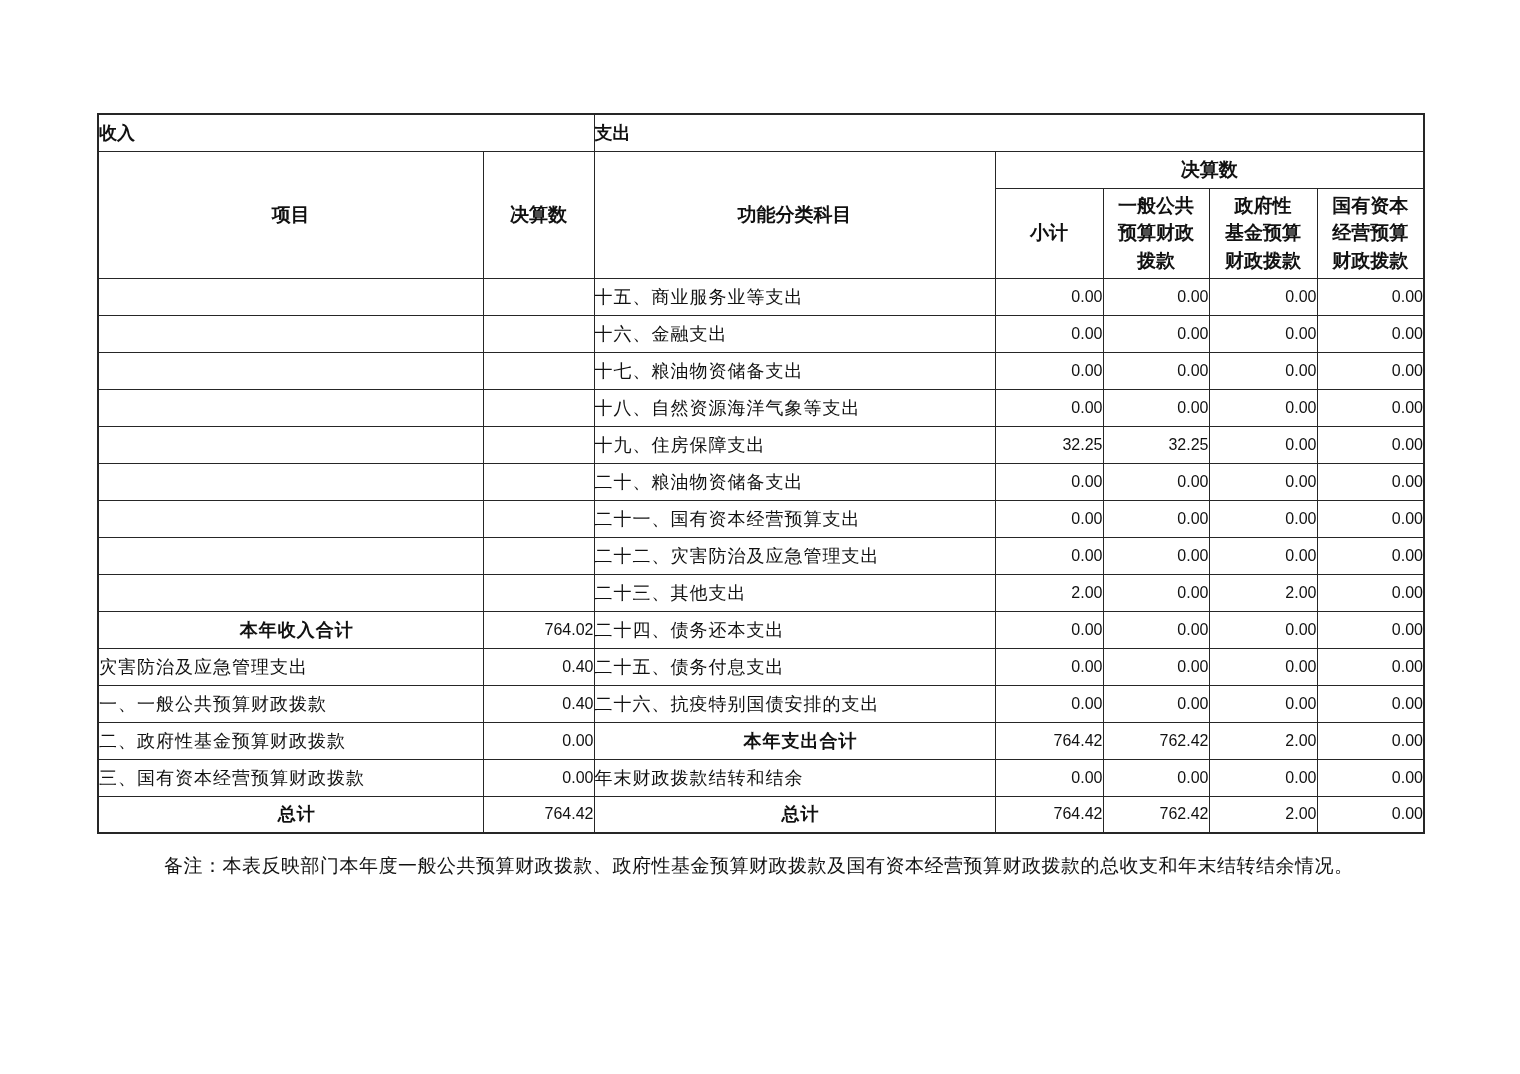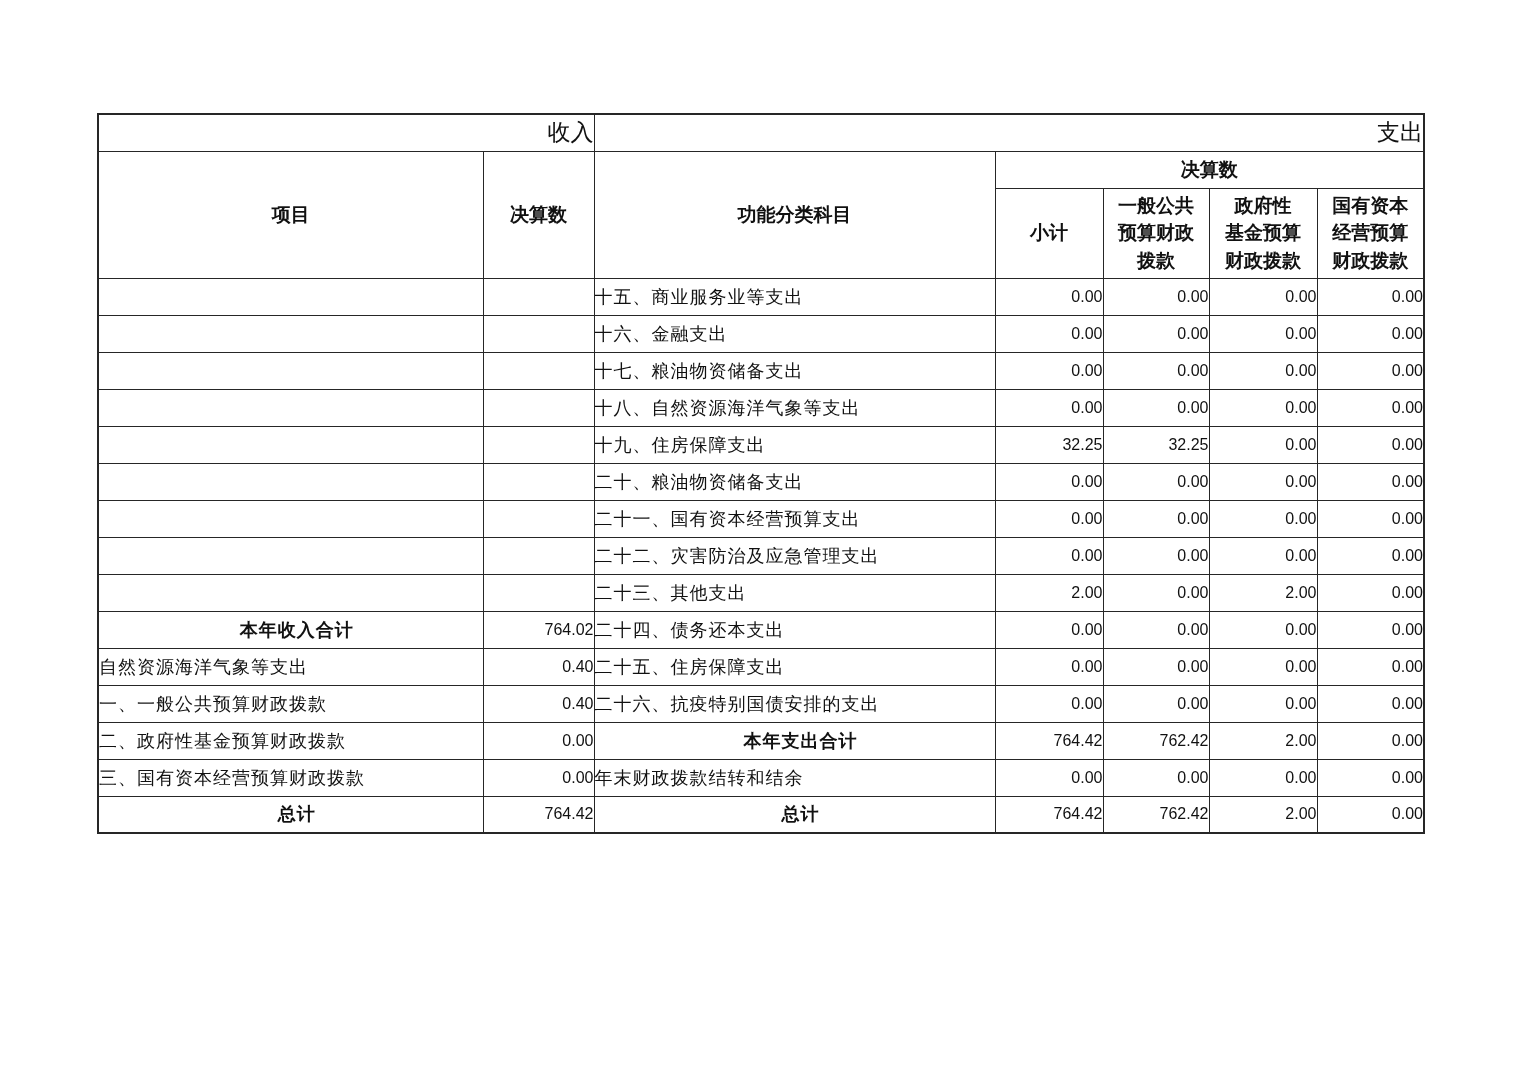--- a/index.html
+++ b/index.html
@@ -30,23 +30,23 @@
     padding: 0;
     vertical-align: middle;
     overflow: hidden;
   }
   tr.hrow1 { height: 37px; }
   tr.hrow2 { height: 37px; }
   tr.hrow3 { height: 90px; }
   tr.drow  { height: 37px; }
 
   .sec-h {
-    font-weight: normal;
-    font-size: 23px;
-    text-align: right;
+    font-weight: bold;
+    font-size: 18px;
+    text-align: left;
     font-family: "Liberation Sans", sans-serif;
   }
   .col-h {
     font-weight: bold;
     font-size: 19px;
     line-height: 1.45;
     font-family: "Liberation Sans", sans-serif;
   }
   .pre { white-space: pre-line; }
 
@@ -206,23 +206,23 @@
         <tr class="drow">
           <td class="label total">本年收入合计</td>
           <td class="num">764.02</td>
           <td class="label">二十四、债务还本支出</td>
           <td class="num">0.00</td>
           <td class="num">0.00</td>
           <td class="num">0.00</td>
           <td class="num">0.00</td>
         </tr>
         <tr class="drow">
-          <td class="label">自然资源海洋气象等支出</td>
+          <td class="label">灾害防治及应急管理支出</td>
           <td class="num">0.40</td>
-          <td class="label">二十五、住房保障支出</td>
+          <td class="label">二十五、债务付息支出</td>
           <td class="num">0.00</td>
           <td class="num">0.00</td>
           <td class="num">0.00</td>
           <td class="num">0.00</td>
         </tr>
         <tr class="drow">
           <td class="label">一、一般公共预算财政拨款</td>
           <td class="num">0.40</td>
           <td class="label">二十六、抗疫特别国债安排的支出</td>
           <td class="num">0.00</td>
@@ -253,14 +253,15 @@
           <td class="num">764.42</td>
           <td class="label total">总计</td>
           <td class="num">764.42</td>
           <td class="num">762.42</td>
           <td class="num">2.00</td>
           <td class="num">0.00</td>
         </tr>
       </tbody>
   </table>
 
+  <div class="footnote">备注：本表反映部门本年度一般公共预算财政拨款、政府性基金预算财政拨款及国有资本经营预算财政拨款的总收支和年末结转结余情况。</div>
 
 </div>
 
 </body></html>

